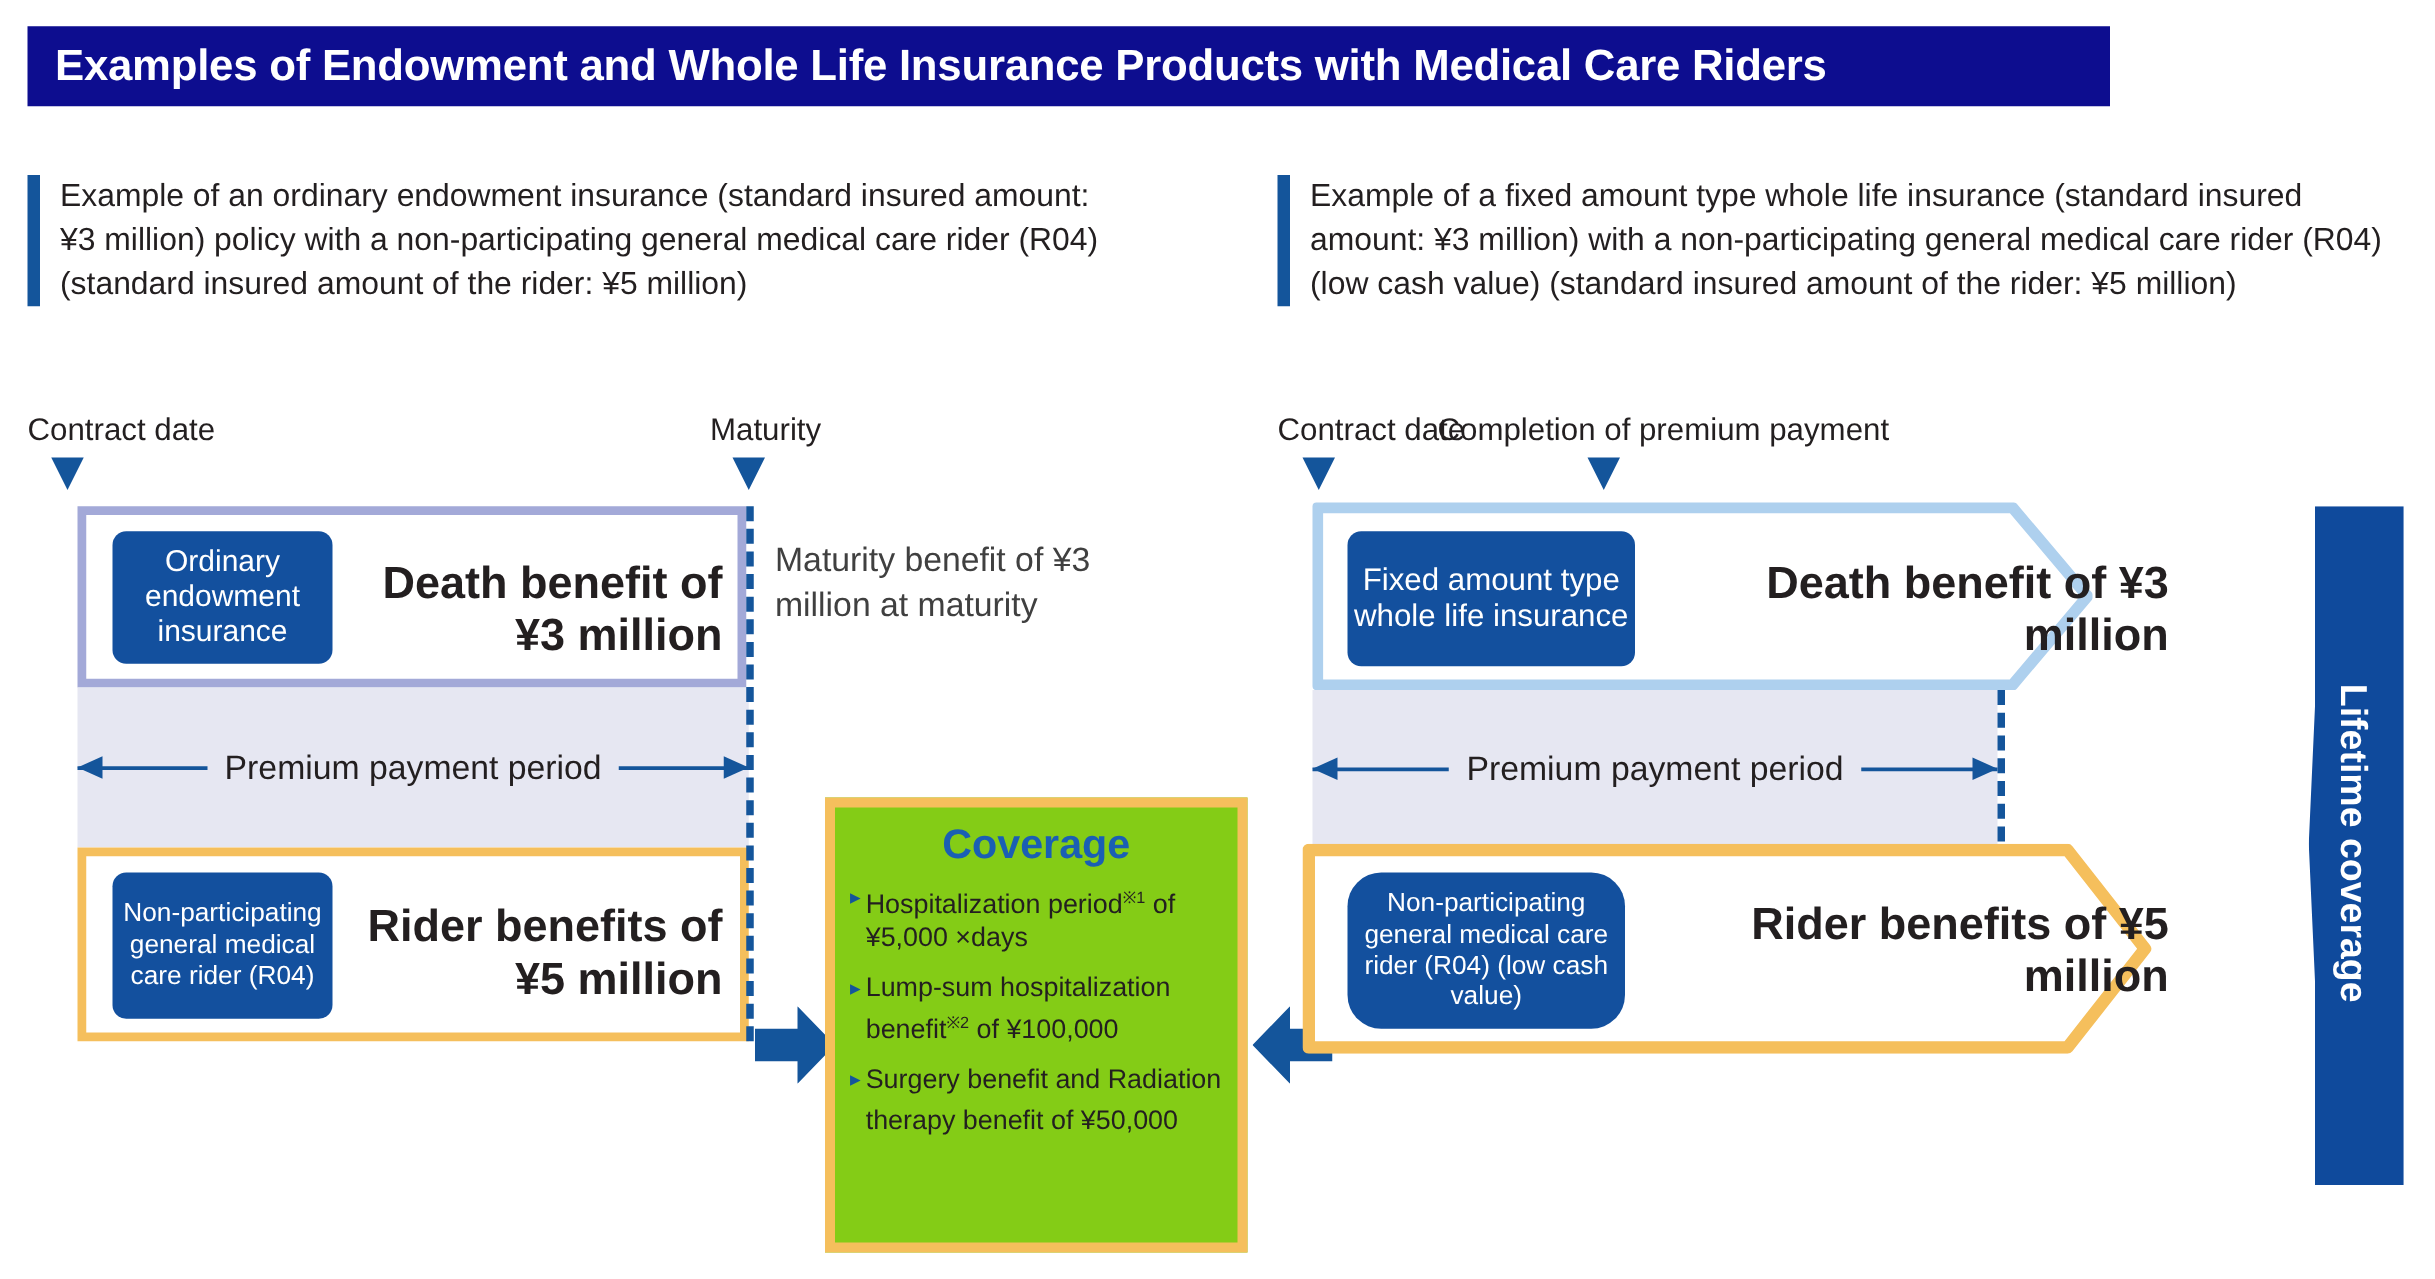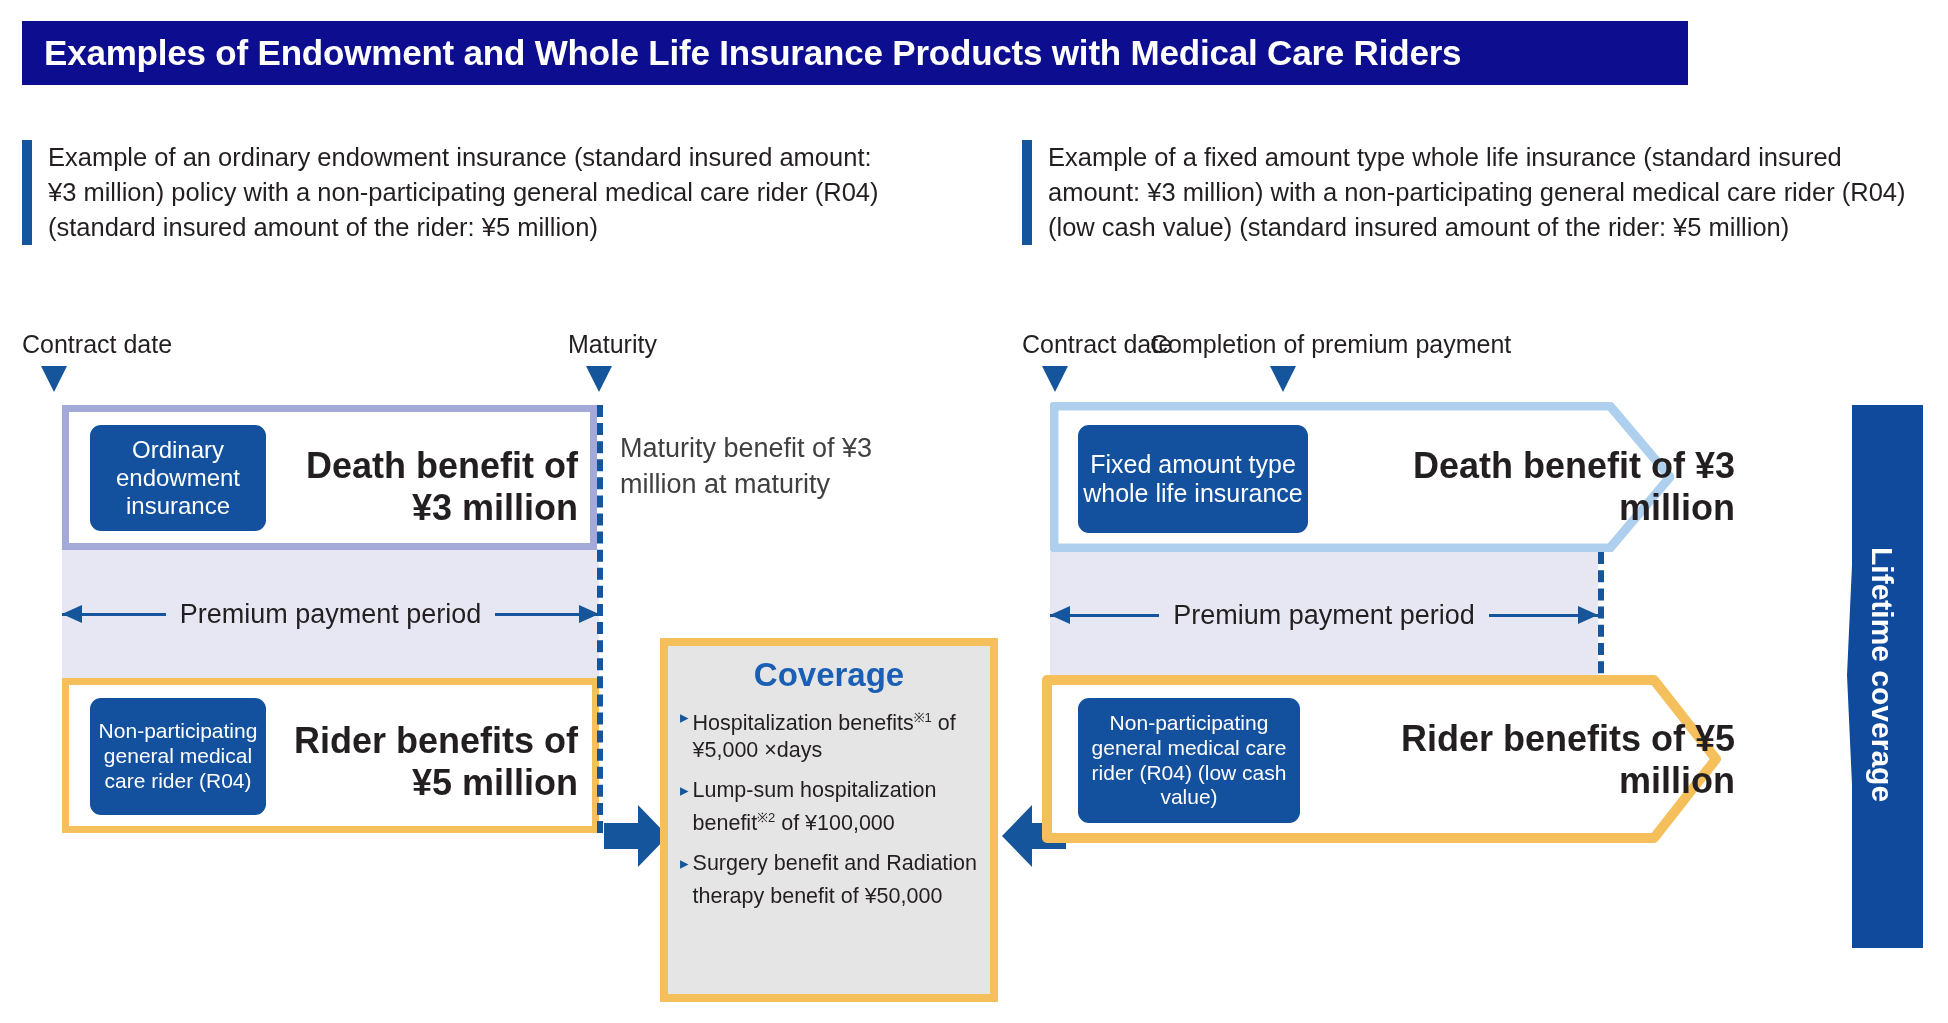--- a/index.html
+++ b/index.html
@@ -136,21 +136,21 @@
     border-top: 9px solid transparent;
     border-bottom: 9px solid transparent;
   }
   .arrow-head-l { left: 0;  border-right: 20px solid #14559b; }
   .arrow-head-r { right: 0; border-left: 20px solid #14559b; }
 
   
   #coverage-box {
     left: 660px; top: 638px; width: 338px; height: 364px;
     border: 8px solid #f5bf5c;
-    background: #e5e5e5;
+    background: #84cc16;
     box-sizing: border-box;
     padding: 10px 12px 0 12px;
   }
   #coverage-title {
     color: #1a5fb4;
     font-size: 33px;
     font-weight: bold;
     text-align: center;
     margin-bottom: 10px;
   }
@@ -197,20 +197,21 @@
     border-left: 6px dashed #14559b;
   }
 
   #r-whole-tag {
     left: 78px; top: 95px; width: 230px; height: 108px;
     font-size: 25px;
   }
   #r-rider-tag {
     left: 78px; top: 368px; width: 222px; height: 125px;
     font-size: 21px;
+    border-radius: 27px;
   }
   #r-death-head { left: 335px; top: 115px; width: 400px; }
   #r-rider-head { left: 335px; top: 388px; width: 400px; }
 
   
   #lifetime-banner { left: 1847px; top: 405px; }
   #lifetime-label {
     position: absolute;
     left: 1852px; top: 405px;
     width: 60px; height: 540px;
@@ -279,21 +280,21 @@
 
 <svg class="blk-arrow" id="arrow-right-to-cov" width="64" height="62" viewBox="0 0 64 62">
   <polygon points="64,18 30,18 30,0 0,31 30,62 30,44 64,44" fill="#14559b"></polygon>
 </svg>
 
 <div class="abs" id="coverage-box">
   <div id="coverage-title">Coverage</div>
 
   <div class="cov-item">
     <span class="cov-bullet">▸</span>
-    <span class="cov-text"><span>Hospitalization benefits</span><span class="sup">※1</span><span> of ¥5,000 ×days</span></span>
+    <span class="cov-text"><span>Hospitalization period</span><span class="sup">※1</span><span> of ¥5,000 ×days</span></span>
   </div>
 
   <div class="cov-item">
     <span class="cov-bullet">▸</span>
     <span class="cov-text"><span>Lump-sum hospitalization benefit</span><span class="sup">※2</span><span> of ¥100,000</span></span>
   </div>
 
   <div class="cov-item">
     <span class="cov-bullet">▸</span>
     <span class="cov-text"><span>Surgery benefit and Radiation therapy benefit of ¥50,000</span><span class="sup"></span><span></span></span>

